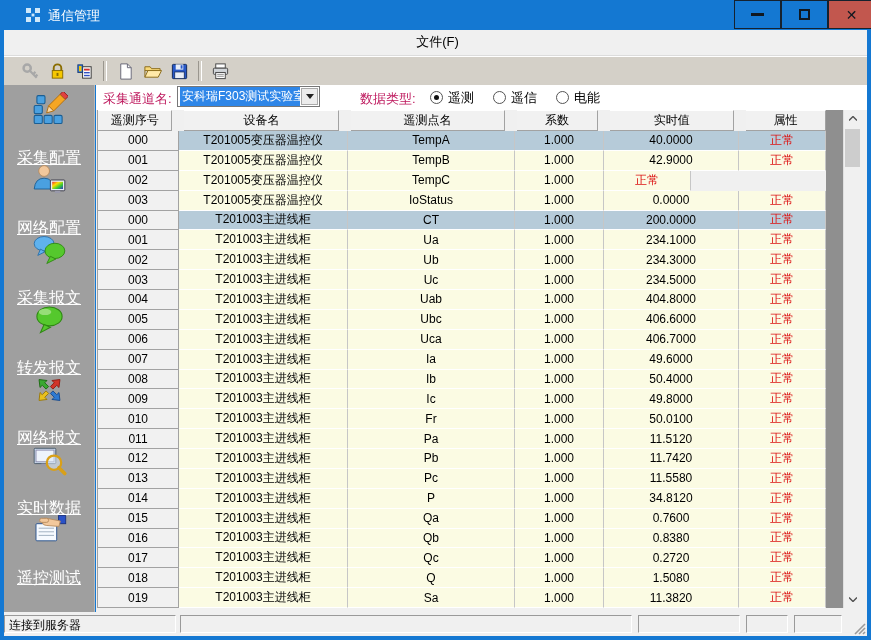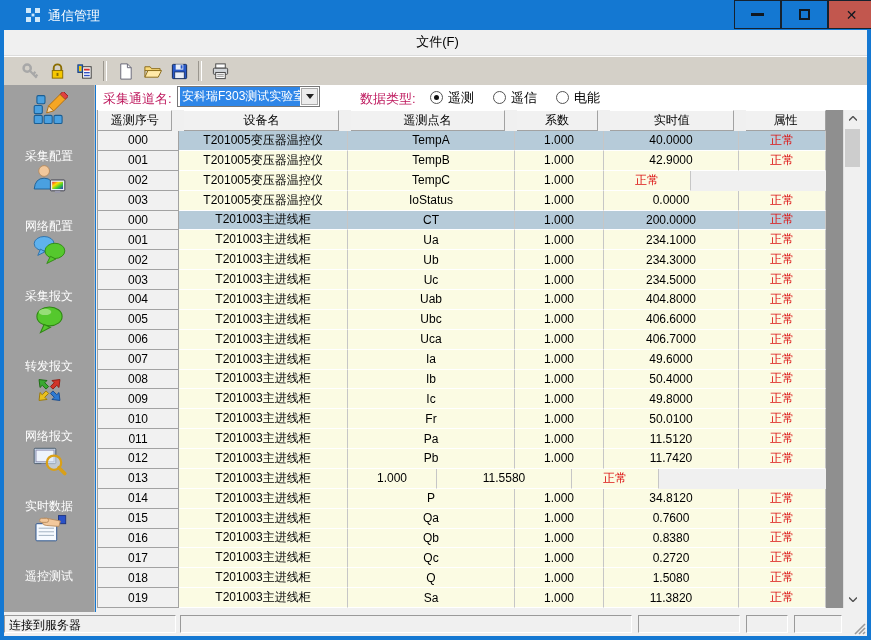--- a/index.html
+++ b/index.html
@@ -27,21 +27,21 @@
   
   .toolbar{position:absolute;left:4px;top:56px;width:863px;height:29px;background:var(--toolbar-bg,#d4d0c8);display:flex;align-items:center;padding-left:13px;box-sizing:border-box;border-top:1px solid #fff;}
   .tool-btn{width:27px;height:25px;display:flex;align-items:center;justify-content:center;}
   .tool-btn svg{width:19px;height:19px;display:block;}
   .tool-sep{width:2px;height:20px;border-left:1px solid #9a968e;border-right:1px solid #ffffff;margin:0 5px;}
   
   .sidebar{position:absolute;left:4px;top:85px;width:91px;height:527px;background:var(--sidebar-bg,#9f9f9f);padding-top:7px;box-sizing:border-box;border-right:1px solid #b8b8b8;}
   .side-item{height:70px;display:flex;flex-direction:column;align-items:center;justify-content:flex-start;cursor:default;}
   .side-item .ic{width:40px;height:38px;display:flex;align-items:center;justify-content:center;}
   .side-item .ic svg{width:37px;height:36px;display:block;}
-  .side-label{font-size:12px;color:var(--sidebar-text,#ffffff);margin-top:20px;white-space:nowrap;}
+  .side-label{font-size:16px;color:var(--sidebar-text,#ffffff);margin-top:20px;white-space:nowrap;text-decoration:underline;}
   
   .content{position:absolute;left:96px;top:85px;width:771px;height:527px;background:var(--content-bg,#f0f0f0);}
   .controls-row{position:absolute;left:0;top:0;width:100%;height:25px;background:var(--controls-bg,#ffffff);}
   .lbl{position:absolute;top:5px;font-size:13px;color:#be185d;white-space:nowrap;}
   .lbl.ch{left:7px;}
   .lbl.dt{left:264px;}
   .combo{position:absolute;left:81px;top:1px;width:143px;height:21px;background:#fff;border:1px solid #777;box-sizing:border-box;display:flex;align-items:center;}
   .combo-text{flex:1;margin-left:2px;background:var(--selection-blue,#2e86e8);color:#fff;font-size:12px;padding:1px 2px;white-space:nowrap;overflow:hidden;}
   .combo-btn{width:17px;height:17px;margin:0 1px;background:#ececec;border:1px solid #aaa;box-sizing:border-box;display:flex;align-items:center;justify-content:center;}
   .combo-btn svg{width:8px;height:5px;display:block;}
@@ -466,20 +466,21 @@
               <div class="td c0 seq">012</div>
               <div class="td c1">T201003主进线柜</div>
               <div class="td c2">Pb</div>
               <div class="td c3">1.000</div>
               <div class="td c4">11.7420</div>
               <div class="td c5 attr">正常</div>
             </div>
             <div class="tr">
               <div class="td c0 seq">013</div>
               <div class="td c1">T201003主进线柜</div>
+              <div class="td c2">Pc</div>
               <div class="td c3">1.000</div>
               <div class="td c4">11.5580</div>
               <div class="td c5 attr">正常</div>
             </div>
             <div class="tr">
               <div class="td c0 seq">014</div>
               <div class="td c1">T201003主进线柜</div>
               <div class="td c2">P</div>
               <div class="td c3">1.000</div>
               <div class="td c4">34.8120</div>

